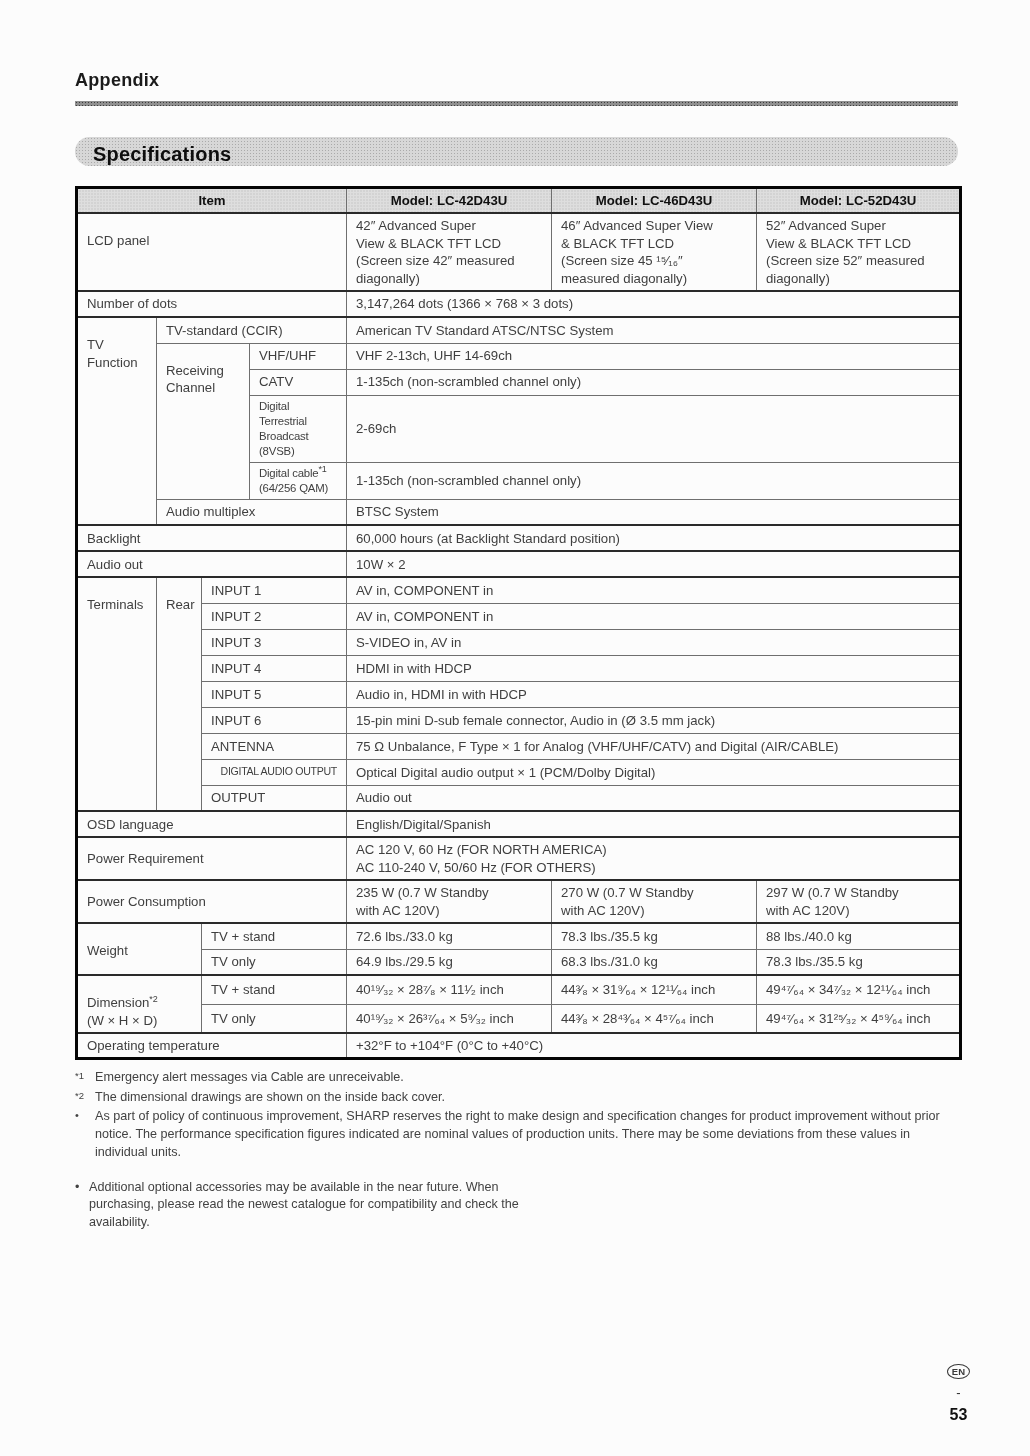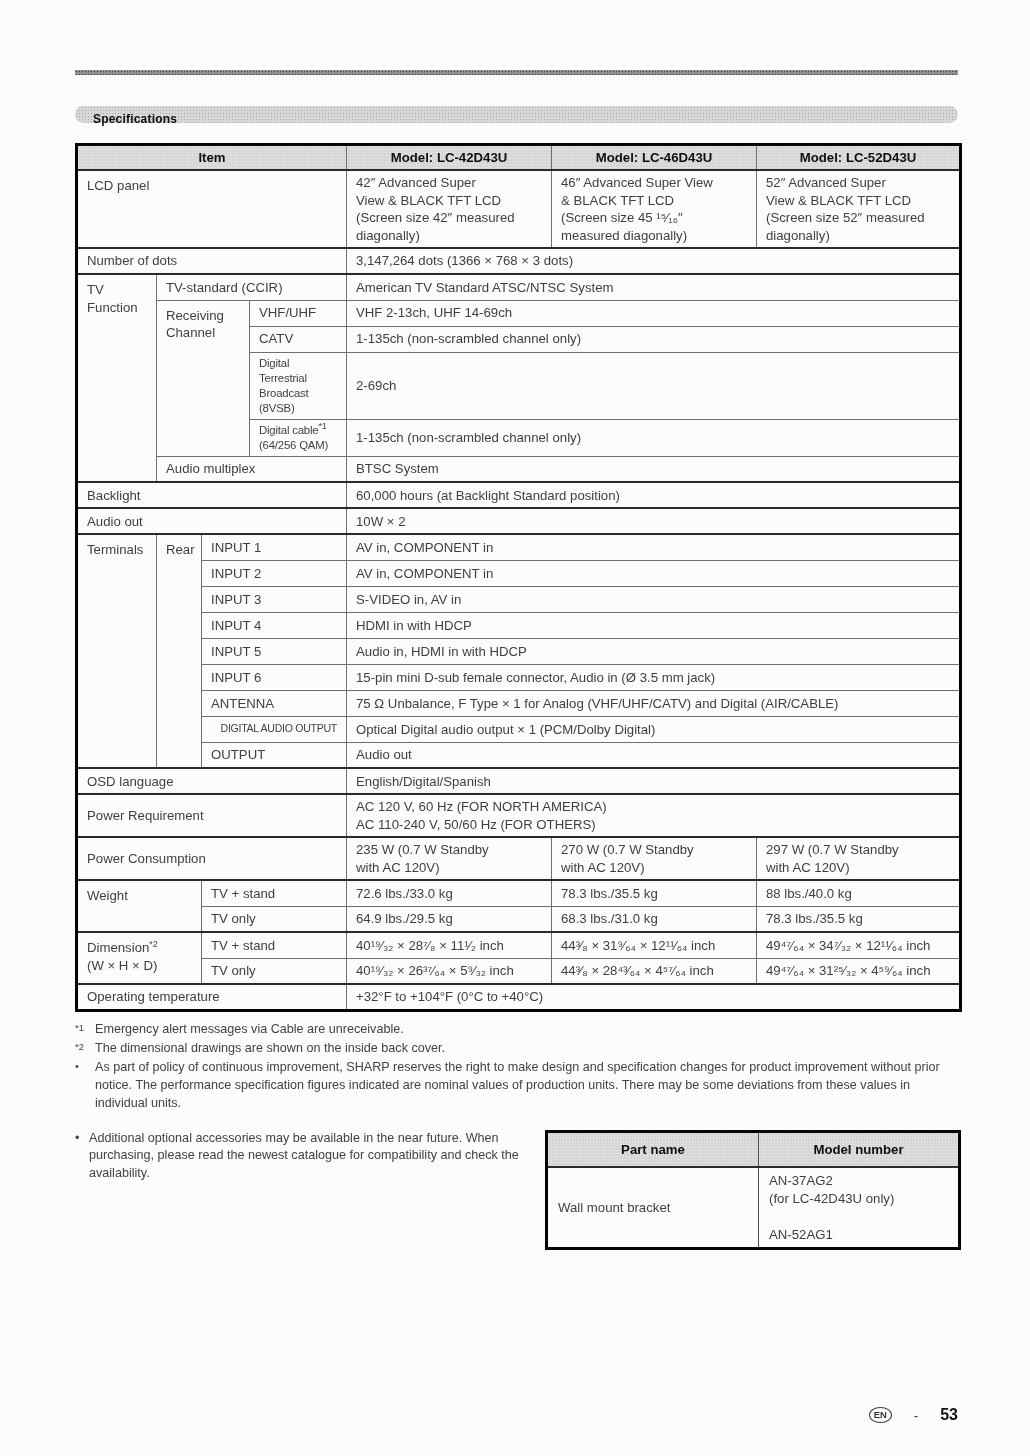--- a/index.html
+++ b/index.html
@@ -15,22 +15,22 @@
     height: 5px; margin-bottom: 14px;
     background-color: #8f8f8f;
     background-image: radial-gradient(#3c3c3c 0.9px, transparent 1px);
     background-size: 3px 3px;
   }
   .banner {
     background-color: #d7d7d7;
     background-image: radial-gradient(#aaaaaa 0.9px, transparent 1px);
     background-size: 3px 3px;
     border-radius: 17px;
-    font-weight: bold; font-size: 12px; color: #0e0e0e;
-    padding: 6px 18px; height: 17px; letter-spacing: 0.2px; margin-top: 31px;
+    font-weight: bold; font-size: 20px; color: #0e0e0e;
+    padding: 6px 18px; height: 29px; letter-spacing: 0.2px; margin-top: 31px;
   }
   .banner.spec { margin-bottom: 20px; }
   .banner.opt { width: 418px; margin-bottom: 12px; }
 
   table.spec {
     width: 884px; border-collapse: collapse; table-layout: fixed;
     border: 3px solid #050505;
     font-size: 13.2px; color: #3f3f3f;
   }
   table.spec td {
@@ -39,21 +39,21 @@
     vertical-align: middle; overflow: hidden;
   }
   table.spec tr.g > td { border-top: 2px solid #2a2a2a; }
   table.spec td.hdr {
     background-color: #dedede;
     background-image: radial-gradient(#b2b2b2 0.8px, transparent 0.95px);
     background-size: 3px 3px;
     font-weight: bold; text-align: center; color: #0f0f0f;
     border-bottom: 2px solid #2a2a2a; height: 15px;
   }
-  table.spec td.vt { vertical-align: top; padding-top: 6px; }
+  table.spec td.vt { vertical-align: top; padding-top: 18px; }
   .pre { white-space: pre-line; }
   .cond { font-size: 10.6px; letter-spacing: -0.3px; text-align: right; }
   .cond2 { font-size: 11.4px; letter-spacing: -0.2px; }
   sup.mark { font-size: 9px; vertical-align: super; line-height: 0; }
 
   .footnotes { margin-top: 9px; font-size: 12.6px; line-height: 1.42; color: #424242; }
   .fn { display: flex; }
   .fn .marker { width: 20px; flex: 0 0 20px; font-size: 11px; }
   .fn .marker sup { font-size: 9.5px; }
   .fn .txt { flex: 1; }
@@ -71,34 +71,35 @@
   table.acc td { border: 1px solid #4f4f4f; padding: 4px 10px; vertical-align: middle; }
   table.acc td.hdr {
     background-color: #dedede;
     background-image: radial-gradient(#b2b2b2 0.8px, transparent 0.95px);
     background-size: 3px 3px;
     font-weight: bold; text-align: center; color: #0f0f0f;
     height: 36px; border-bottom: 2px solid #2a2a2a;
   }
   table.acc td.models { line-height: 1.35; height: 76px; }
 
-  .page-footer { position: absolute; right: 72px; bottom: 32px; display: flex; align-items: center; gap: 22px; color: #2a2a2a; }
+  .page-footer { position: absolute; right: 60px; bottom: 32px; display: flex; align-items: center; gap: 6px; color: #2a2a2a; flex-direction: column; }
   .en-badge {
     display: inline-block; border: 1.8px solid #3a3a3a; border-radius: 50%;
     font-size: 9.5px; font-weight: bold; padding: 2px 4px; line-height: 1; color: #3a3a3a;
   }
   .page-num { font-weight: bold; font-size: 16px; color: #111; }
   .dash { font-size: 13px; }
 </style>
 </head>
 <body>
 
 <div class="page">
   <div class="content">
 
+    <div class="appendix-title">Appendix</div>
     <div class="stipple-rule"></div>
 
     <div class="banner spec">Specifications</div>
 
     <table class="spec">
       <colgroup>
         <col style="width:80px">
           <col style="width:45px">
           <col style="width:48px">
           <col style="width:97px">
@@ -274,39 +275,20 @@
       </div>
     </div>
 
     <div class="bottom">
       <div class="bottom-left">
         <div class="opt-bullet">
           <span class="marker">•</span>
           <span class="txt">Additional optional accessories may be available in the near future. When purchasing, please read the newest catalogue for compatibility and check the availability.</span>
         </div>
       </div>
-      <table class="acc">
-        <colgroup>
-            <col style="width:212px">
-            <col style="width:201px">
-          </colgroup>
-        <tbody>
-          <tr>
-            <td class="hdr">Part name</td>
-            <td class="hdr">Model number</td>
-          </tr>
-          <tr>
-            <td>Wall mount bracket</td>
-            <td class="pre models">AN-37AG2
-(for LC-42D43U only)
-
-AN-52AG1</td>
-          </tr>
-        </tbody>
-      </table>
     </div>
 
   </div>
 
   <div class="page-footer">
     <span class="en-badge">EN</span>
     <span class="dash">-</span>
     <span class="page-num">53</span>
   </div>
 </div>

